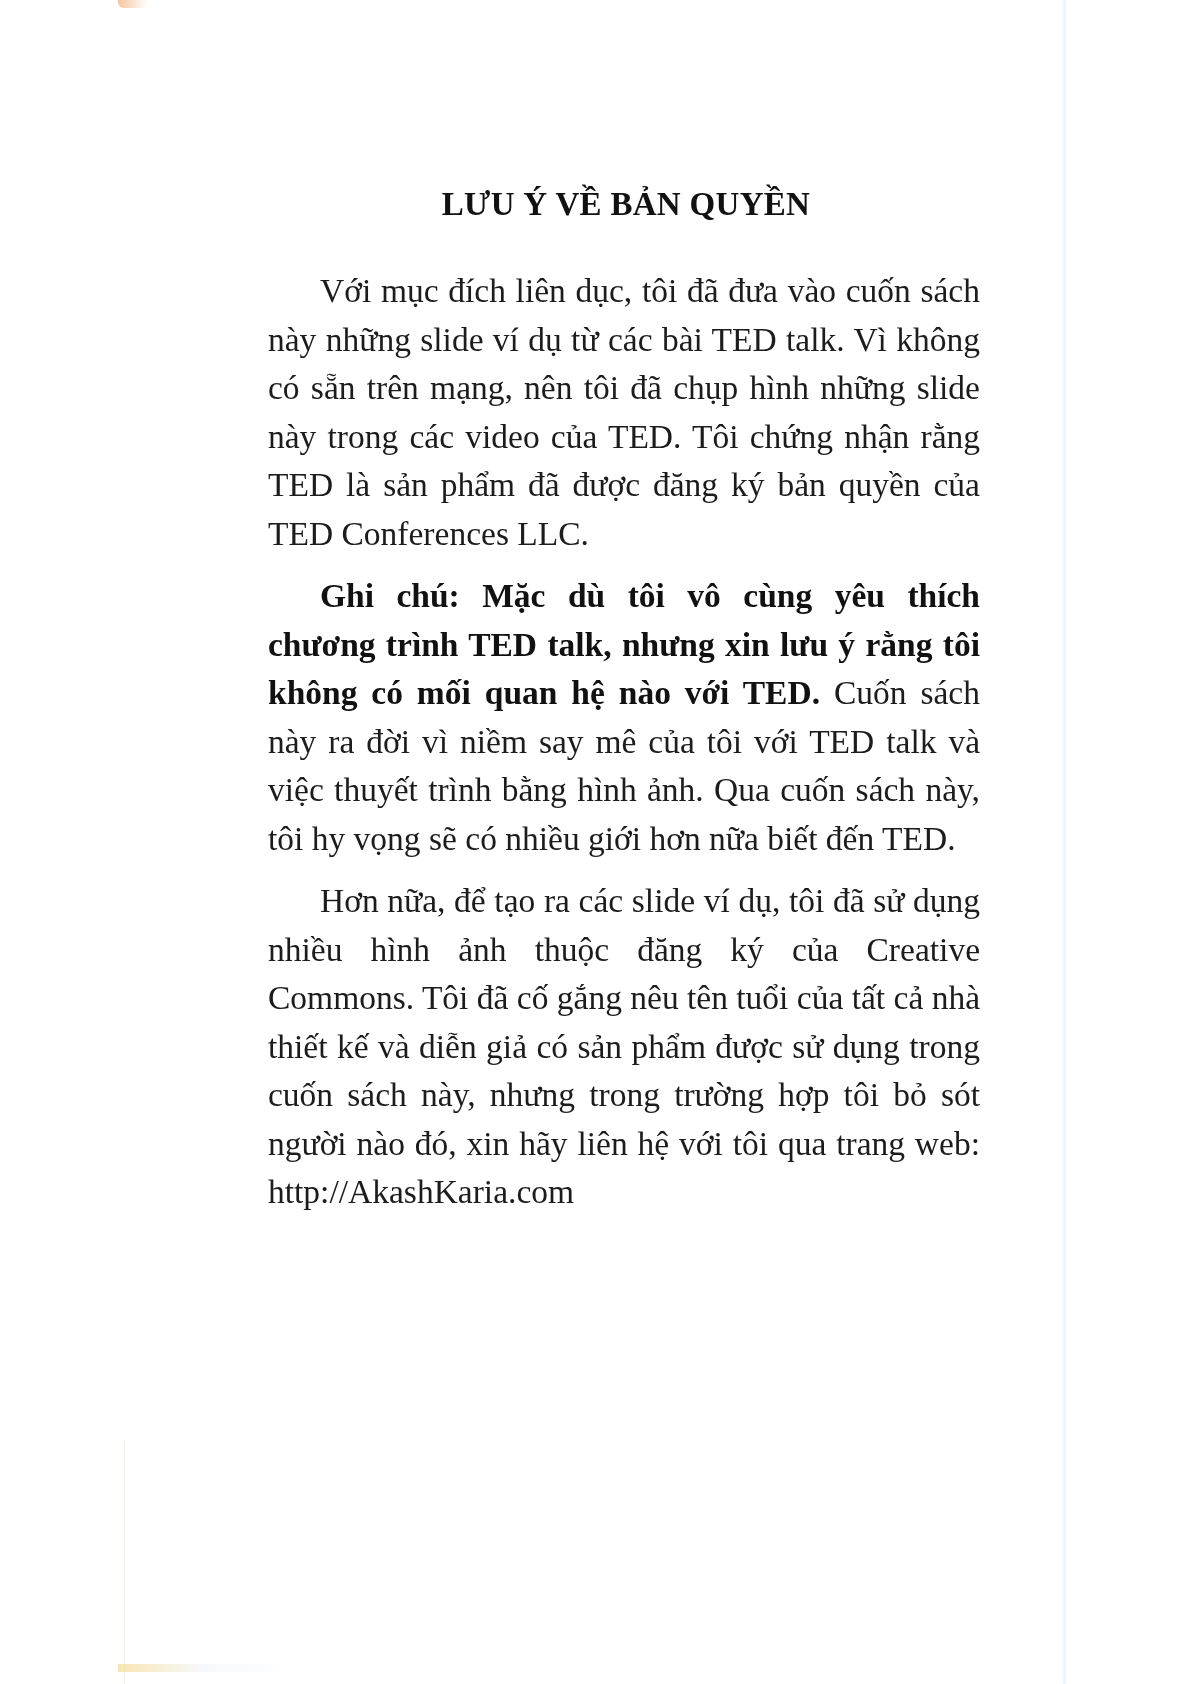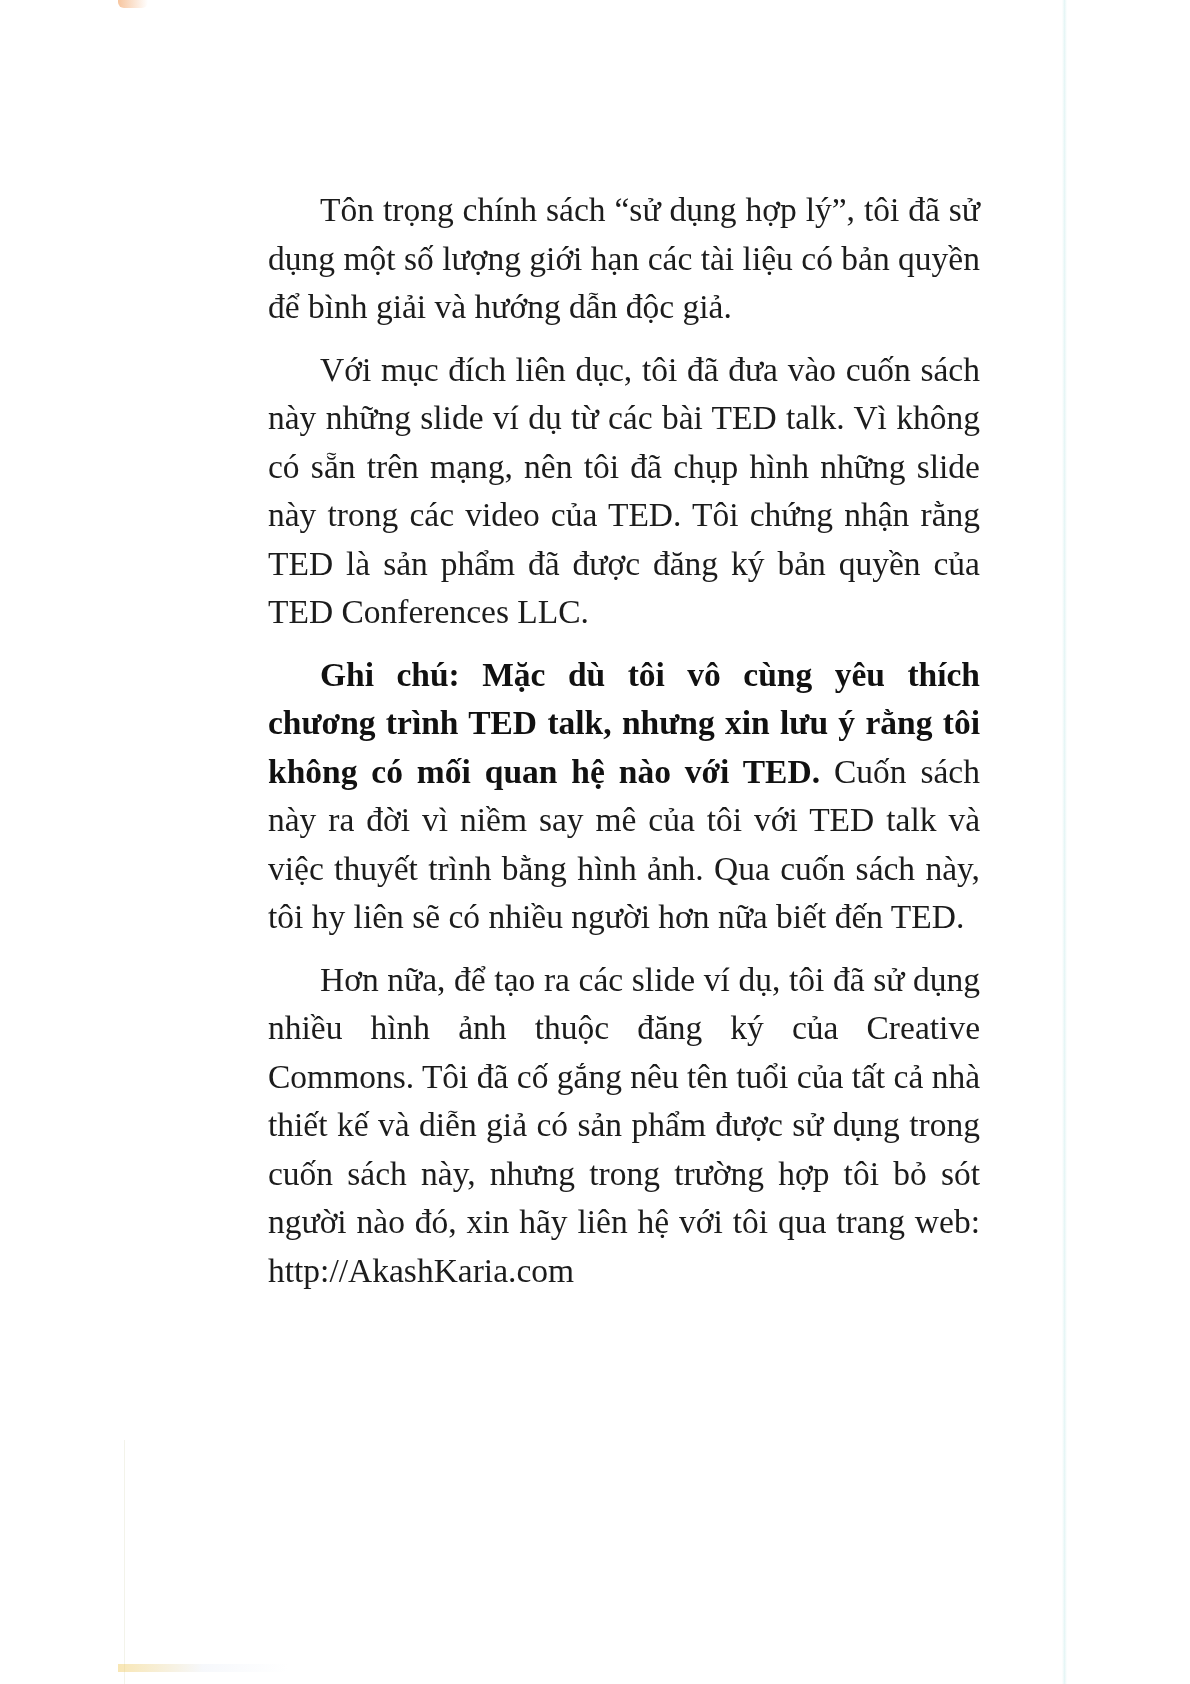--- a/index.html
+++ b/index.html
@@ -81,29 +81,27 @@
   </style>
 </head>
 <body>
 
 <div class="corner-stain-top"></div>
 <div class="page-edge-right"></div>
 <div class="page-edge-left"></div>
 <div class="corner-stain-bottom"></div>
 
 <div class="content">
+  <h1 class="title">LƯU Ý VỀ BẢN QUYỀN</h1>
 
-  <p class="para">
-    <span>Tôn trọng chính sách “sử dụng hợp lý”, tôi đã sử dụng một số lượng giới hạn các tài liệu có bản quyền để bình giải và hướng dẫn độc giả.</span>
-  </p>
 
   <p class="para">
     <span>Với mục đích liên dục, tôi đã đưa vào cuốn sách này những slide ví dụ từ các bài TED talk. Vì không có sẵn trên mạng, nên tôi đã chụp hình những slide này trong các video của TED. Tôi chứng nhận rằng TED là sản phẩm đã được đăng ký bản quyền của TED Conferences LLC.</span>
   </p>
 
   <p class="para">
-    <span class="bold">Ghi chú: Mặc dù tôi vô cùng yêu thích chương trình TED talk, nhưng xin lưu ý rằng tôi không có mối quan hệ nào với TED.</span><span> Cuốn sách này ra đời vì niềm say mê của tôi với TED talk và việc thuyết trình bằng hình ảnh. Qua cuốn sách này, tôi hy liên sẽ có nhiều người hơn nữa biết đến TED.</span>
+    <span class="bold">Ghi chú: Mặc dù tôi vô cùng yêu thích chương trình TED talk, nhưng xin lưu ý rằng tôi không có mối quan hệ nào với TED.</span><span> Cuốn sách này ra đời vì niềm say mê của tôi với TED talk và việc thuyết trình bằng hình ảnh. Qua cuốn sách này, tôi hy vọng sẽ có nhiều giới hơn nữa biết đến TED.</span>
   </p>
 
   <p class="para">
     <span>Hơn nữa, để tạo ra các slide ví dụ, tôi đã sử dụng nhiều hình ảnh thuộc đăng ký của Creative Commons. Tôi đã cố gắng nêu tên tuổi của tất cả nhà thiết kế và diễn giả có sản phẩm được sử dụng trong cuốn sách này, nhưng trong trường hợp tôi bỏ sót người nào đó, xin hãy liên hệ với tôi qua trang web: http://AkashKaria.com</span>
   </p>
 </div>
 
 </body></html>

